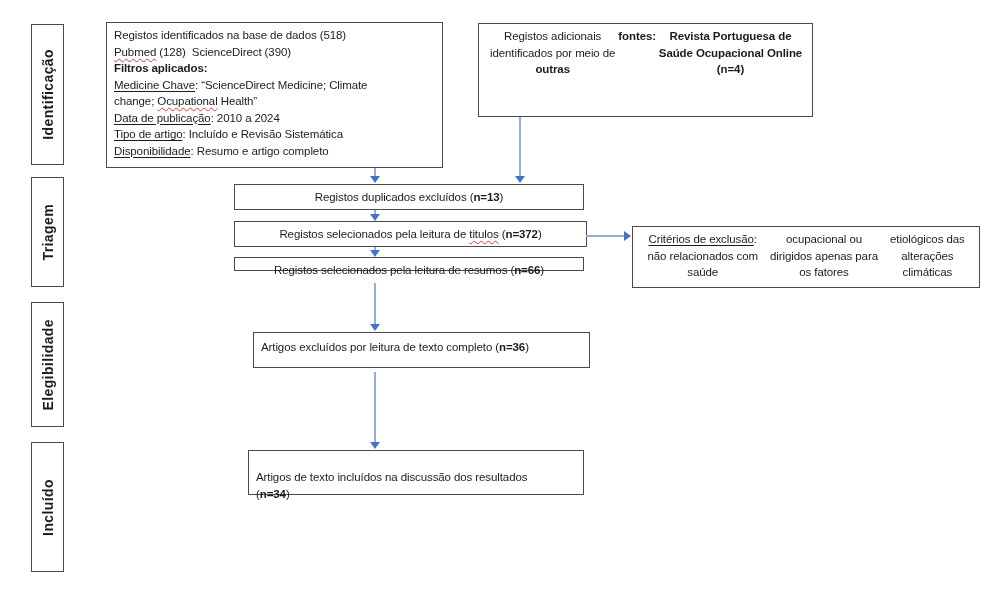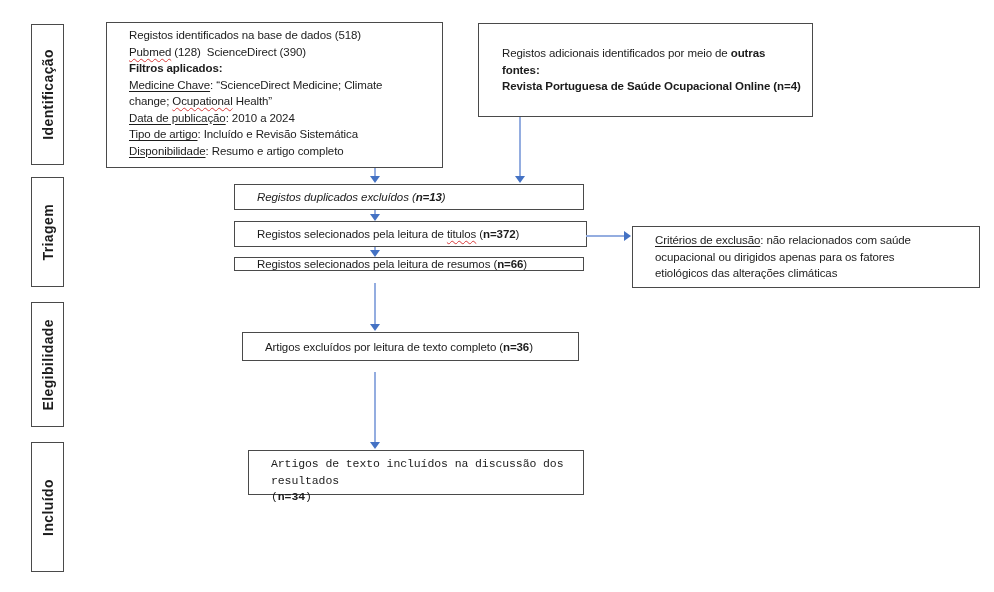--- a/index.html
+++ b/index.html
@@ -31,33 +31,33 @@
   #stage-identificacao{top:24px;height:141px;}
   #stage-triagem{top:177px;height:110px;}
   #stage-elegibilidade{top:302px;height:125px;}
   #stage-incluido{top:442px;height:130px;}
   
   .box{
     position:absolute;border:1px solid var(--box-border);background:#fff;
     font-size:11.5px;line-height:16.5px;letter-spacing:-0.1px;
     padding:4px 7px;
   }
-  .box.vcenter{display:flex;flex-direction:column;justify-content:center;}
-  .line{white-space:pre-wrap;margin-left:15px;}
+  .box.vcenter{display:flex;justify-content:center;text-align:center;}
+  .line{white-space:pre-wrap;}
   .seg-b{font-weight:bold;}
   .seg-u{text-decoration:underline;text-underline-offset:2px;}
   .seg-w{text-decoration:underline wavy var(--spellcheck-underline);text-decoration-thickness:1px;text-underline-offset:2px;}
   #box-database{left:106px;top:22px;width:337px;height:146px;}
   #box-other-sources{left:478px;top:23px;width:335px;height:94px;padding-left:8px;}
-  #box-duplicates{left:234px;top:184px;width:350px;height:26px;font-style:italic;}
+  #box-duplicates{left:234px;top:184px;width:350px;height:26px;}
   #box-titles{left:234px;top:221px;width:353px;height:26px;}
   #box-abstracts{left:234px;top:257px;width:350px;height:14px;}
   #box-exclusion{left:632px;top:226px;width:348px;height:62px;}
-  #box-fulltext{left:242px;top:332px;width:337px;height:29px;padding-top:6px;}
-  #box-included{left:248px;top:450px;width:336px;height:45px;padding-top:5px;font-family:Liberation Mono, monospace;}
+  #box-fulltext{left:253px;top:332px;width:337px;height:36px;padding-top:6px;}
+  #box-included{left:248px;top:450px;width:336px;height:45px;padding-top:18px;}
   
   .varrow{position:absolute;width:10px;}
   .varrow .shaft{position:absolute;left:4px;top:0;width:2px;height:calc(100% - 6px);background:var(--arrow-shaft);}
   .varrow .head{position:absolute;left:0;bottom:0;width:0;height:0;
     border-left:5px solid transparent;border-right:5px solid transparent;border-top:7px solid var(--arrow-head);}
   .harrow{position:absolute;height:10px;}
   .harrow .shaft{position:absolute;left:0;top:4px;height:2px;width:calc(100% - 6px);background:var(--arrow-shaft);}
   .harrow .head{position:absolute;right:0;top:0;width:0;height:0;
     border-top:5px solid transparent;border-bottom:5px solid transparent;border-left:7px solid var(--arrow-head);}
   #arrow-db-to-dup{left:370px;top:168px;height:15px;}

